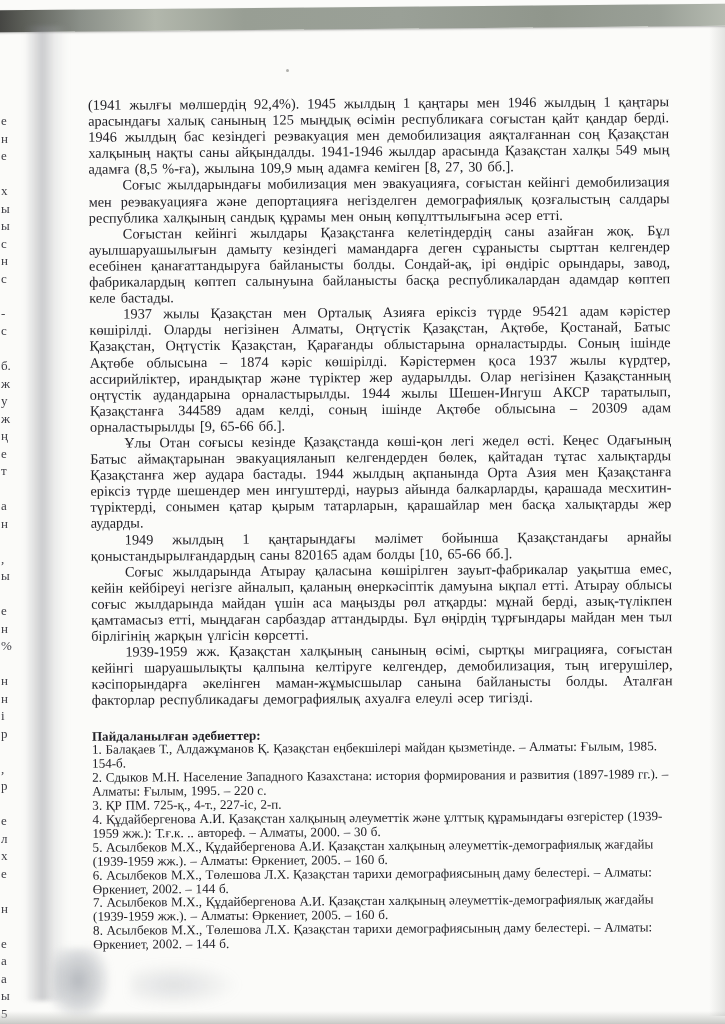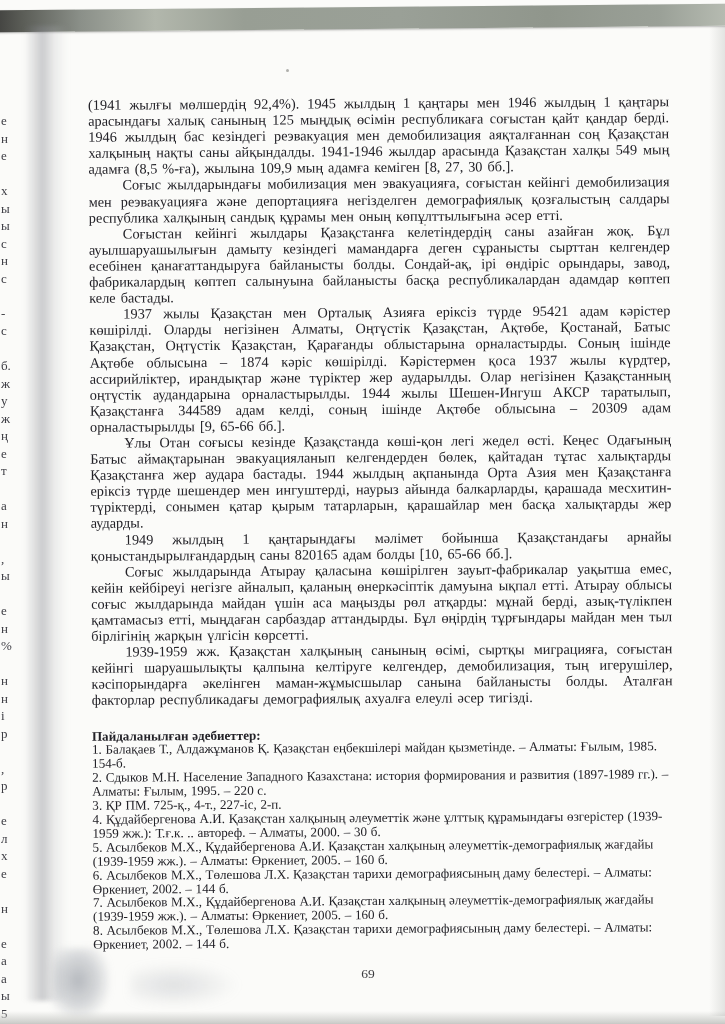--- a/index.html
+++ b/index.html
@@ -227,21 +227,20 @@
       <p>2. Сдыков М.Н. Население Западного Казахстана: история формирования и развития (1897-1989 гг.). – Алматы: Ғылым, 1995. – 220 с.</p>
       <p>3. ҚР ПМ. 725-қ., 4-т., 227-іс, 2-п.</p>
       <p>4. Құдайбергенова А.И. Қазақстан халқының әлеуметтік және ұлттық құрамындағы өзгерістер (1939-1959 жж.): Т.ғ.к. .. автореф. – Алматы, 2000. – 30 б.</p>
       <p>5. Асылбеков М.Х., Құдайбергенова А.И. Қазақстан халқының әлеуметтік-демографиялық жағдайы (1939-1959 жж.). – Алматы: Өркениет, 2005. – 160 б.</p>
       <p>6. Асылбеков М.Х., Төлешова Л.Х. Қазақстан тарихи демографиясының даму белестері. – Алматы: Өркениет, 2002. – 144 б.</p>
       <p>7. Асылбеков М.Х., Құдайбергенова А.И. Қазақстан халқының әлеуметтік-демографиялық жағдайы (1939-1959 жж.). – Алматы: Өркениет, 2005. – 160 б.</p>
       <p>8. Асылбеков М.Х., Төлешова Л.Х. Қазақстан тарихи демографиясының даму белестері. – Алматы: Өркениет, 2002. – 144 б.</p>
     </div>
   </div>
 
-  <div class="pagenum">69</div>
 
   <div class="blob"></div>
   <div class="blob2"></div>
   <div class="bottomstrip"></div>
   <div class="rightband"></div>
   <div class="speck a"></div>
   <div class="speck b"></div>
 
 </div>
 

